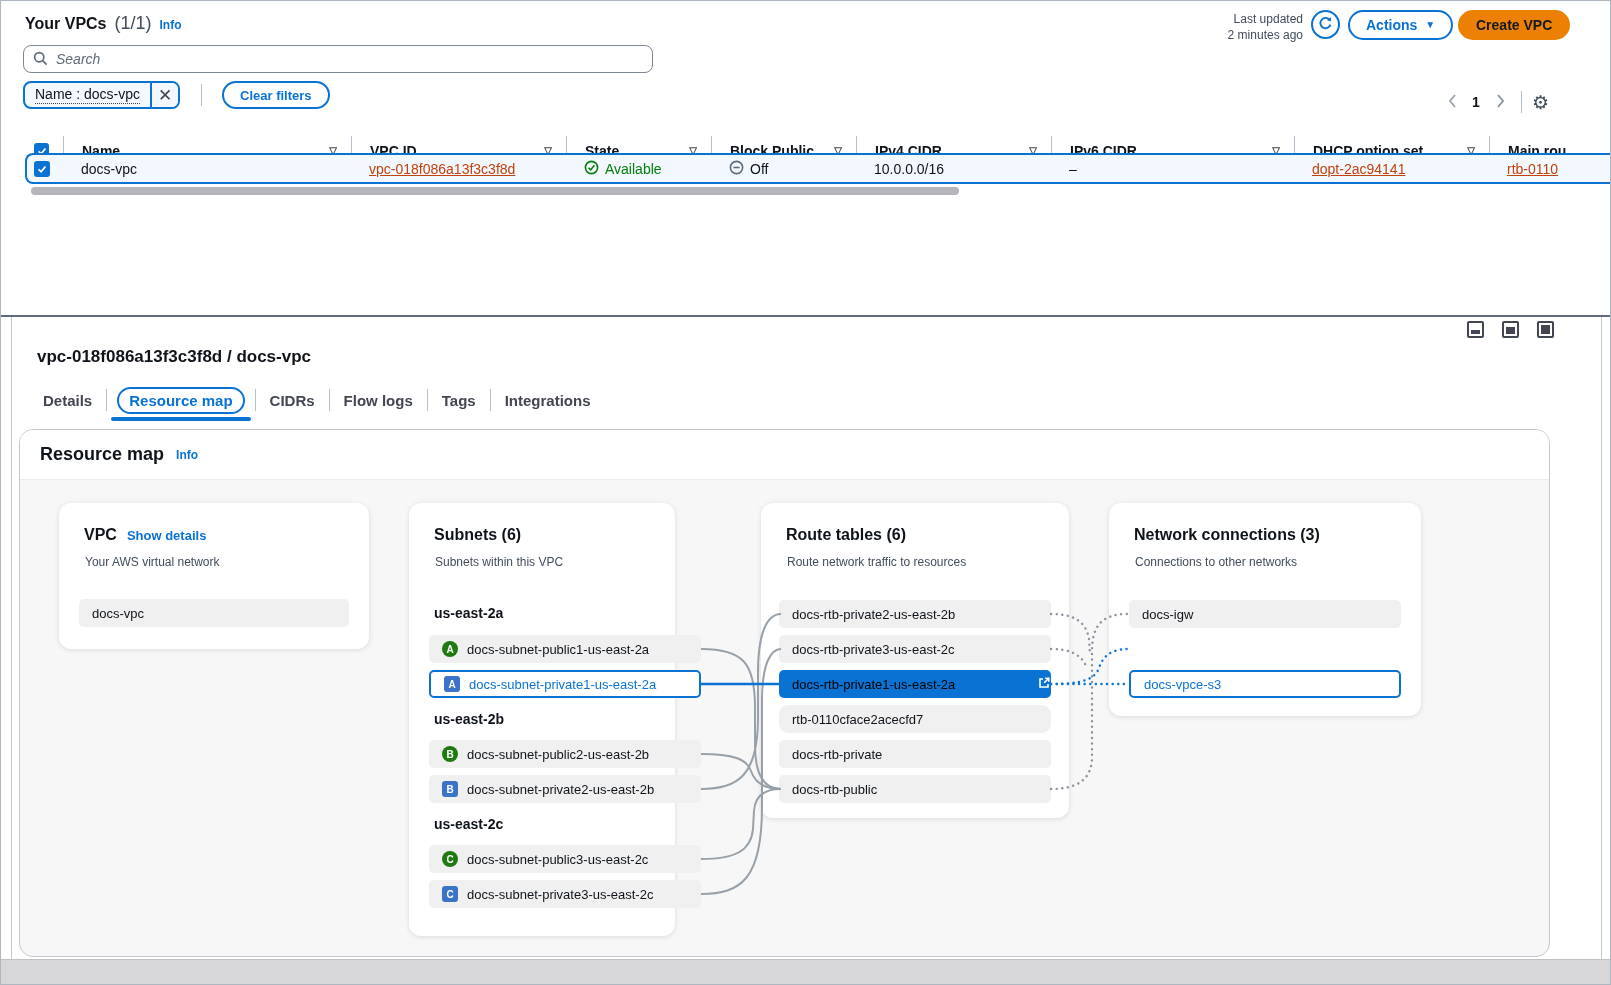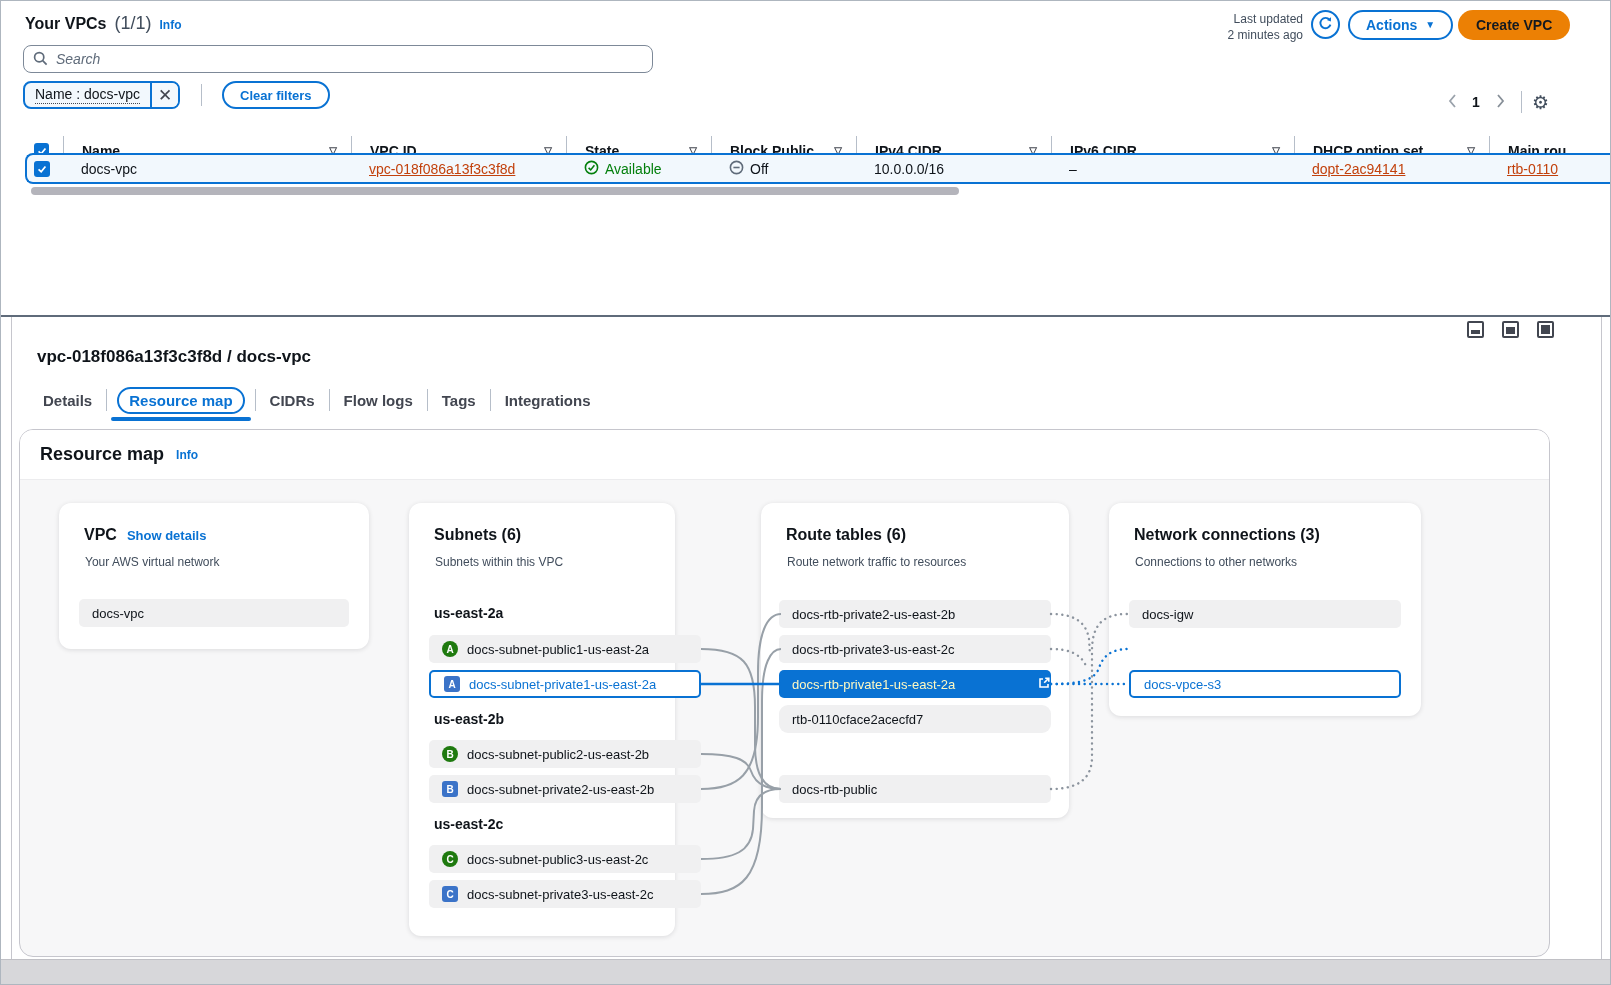--- a/index.html
+++ b/index.html
@@ -89,21 +89,21 @@
              display:flex; align-items:center; gap:12px; padding-left:20px; }
   .rm-title { font-size:18px; font-weight:bold; }
   .col-card { position:absolute; background:#fff; border-radius:12px; box-shadow:0 1px 5px rgba(15,20,26,0.12); }
   .col-title-row { position:absolute; left:25px; top:23px; display:flex; align-items:baseline; gap:10px; white-space:nowrap; }
   .col-title { font-size:16px; font-weight:bold; }
   .col-sub { position:absolute; left:26px; top:52px; font-size:12px; color:#414d5c; white-space:nowrap; }
   .az-head { position:absolute; font-size:14px; font-weight:bold; white-space:nowrap; }
   .rm-item { position:absolute; height:28px; background:#f0f0f1; border-radius:5px; display:flex; align-items:center;
              padding-left:13px; font-size:13px; white-space:nowrap; overflow:hidden; cursor:pointer; }
   .rm-item.sel-outline { background:#fff; border:2px solid #0972d3; color:#0972d3; }
-  .rm-item.sel-fill { background:#0972d3; color:#fef9c3; justify-content:space-between; }
+  .rm-item.sel-fill { background:#0972d3; color:#000000; justify-content:space-between; }
   .badge { width:16px; height:16px; margin-right:9px; display:flex; align-items:center; justify-content:center;
            color:#fff; font-size:10px; font-weight:bold; flex:none; }
   .badge.pub { background:#1f7a0f; border-radius:50%; }
   .badge.priv { background:#3b73c8; border-radius:3px; }
   .conn-svg { left:0; top:0; pointer-events:none; }
 </style>
 </head>
 <body>
 
 <div class="page">
@@ -377,20 +377,23 @@
         <svg width="14" height="14" viewBox="0 0 14 14">
             <path d="M6 3 H3 V11 H11 V8" fill="none" stroke="#fff" stroke-width="1.6"></path>
             <path d="M8.2 2.2 H11.8 V5.8" fill="none" stroke="#fff" stroke-width="1.6"></path>
             <line x1="11.6" y1="2.4" x2="7.2" y2="6.8" stroke="#fff" stroke-width="1.6"></line>
           </svg>
       </span>
     </div>
     <div class="rm-item" style="left:18px; top:202px; width:272px;border-radius:9px;">
       <span>rtb-0110cface2acecfd7</span>
     </div>
+    <div class="rm-item" style="left:18px; top:237px; width:272px;">
+      <span>docs-rtb-private</span>
+    </div>
     <div class="rm-item" style="left:18px; top:272px; width:272px;">
       <span>docs-rtb-public</span>
     </div>
   </div>
 
   <div class="abs col-card" style="left:1108px; top:502px; width:312px; height:213px;">
     <div class="col-title-row">
         <span class="col-title">Network connections (3)</span>
       </div>
     <div class="col-sub">Connections to other networks</div>

